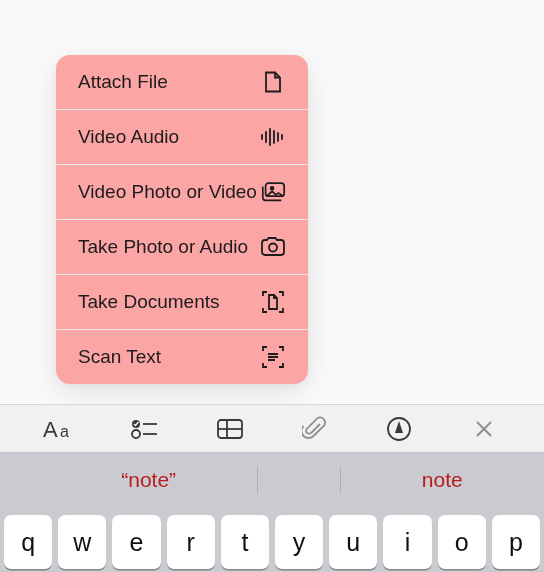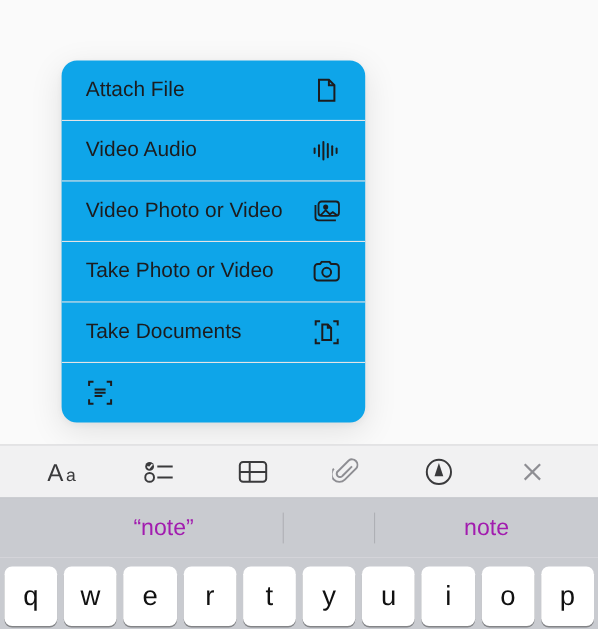--- a/index.html
+++ b/index.html
@@ -10,22 +10,22 @@
     background: #fafafa;
     position: relative;
     overflow: hidden;
   }
 
   
   .menu {
     position: absolute;
     top: 55px;
     left: 56px;
-    width: 276px;
-    background: #0ea5e9;
+    width: 252px;
+    background: #fca5a5;
     border-radius: 14px;
     box-shadow: 0 8px 30px rgba(0,0,0,.10), 0 2px 6px rgba(0,0,0,.04);
     overflow: hidden;
   }
   .menu-item {
     display: flex;
     align-items: center;
     justify-content: space-between;
     padding: 15px 22px 15px 22px;
     font-size: 19px;
@@ -61,21 +61,21 @@
   .predict {
     position: absolute;
     left: 0; right: 0;
     top: 452px;
     height: 55px;
     background: #c9cbd0;
     display: flex;
     align-items: center;
     justify-content: space-evenly;
     font-size: 21px;
-    color: #a21caf;
+    color: #b91c1c;
     border-top: 1px solid rgba(0,0,0,.04);
     padding-left: 40px;
   }
   .vsep {
     width: 1px; height: 28px; background: #aeb0b5;
   }
 
   
   .kb {
     position: absolute;
@@ -137,21 +137,21 @@
       <svg width="28" height="22" viewBox="0 0 28 22" fill="none" stroke="#1c1c1e" stroke-width="1.8">
         <rect x="6" y="1.5" width="20" height="14" rx="3"></rect>
         <circle cx="13" cy="7" r="1.6" fill="#1c1c1e"></circle>
         <path d="M8 15l5-5 4 4 3-2 4 3"></path>
         <path d="M3 5v12a3 3 0 0 0 3 3h17"></path>
       </svg>
     </span>
   </div>
 
   <div class="menu-item">
-    <span>Take Photo or Video</span>
+    <span>Take Photo or Audio</span>
     <span class="mi-icon">
       <svg width="26" height="20" viewBox="0 0 26 20" fill="none" stroke="#1c1c1e" stroke-width="1.8">
         <path d="M2 6a3 3 0 0 1 3-3h2l1.5-2h7L17 3h4a3 3 0 0 1 3 3v9a3 3 0 0 1-3 3H5a3 3 0 0 1-3-3z"></path>
         <circle cx="13" cy="10.5" r="4"></circle>
       </svg>
     </span>
   </div>
 
   <div class="menu-item">
     <span>Take Documents</span>
@@ -161,20 +161,21 @@
           <path d="M22 6V2h-4"></path>
           <path d="M2 18v4h4"></path>
           <path d="M22 18v4h-4"></path>
         <path d="M8 5h5l3 3v11H8z"></path>
           <path d="M13 5v3h3"></path>
       </svg>
     </span>
   </div>
 
   <div class="menu-item">
+    <span>Scan Text</span>
     <span class="mi-icon">
       <svg width="24" height="24" viewBox="0 0 24 24" fill="none" stroke="#1c1c1e" stroke-width="1.8">
         <path d="M2 6V2h4"></path>
           <path d="M22 6V2h-4"></path>
           <path d="M2 18v4h4"></path>
           <path d="M22 18v4h-4"></path>
         <line x1="7" y1="9" x2="17" y2="9"></line>
         <line x1="7" y1="12" x2="17" y2="12"></line>
         <line x1="7" y1="15" x2="14" y2="15"></line>
       </svg>

